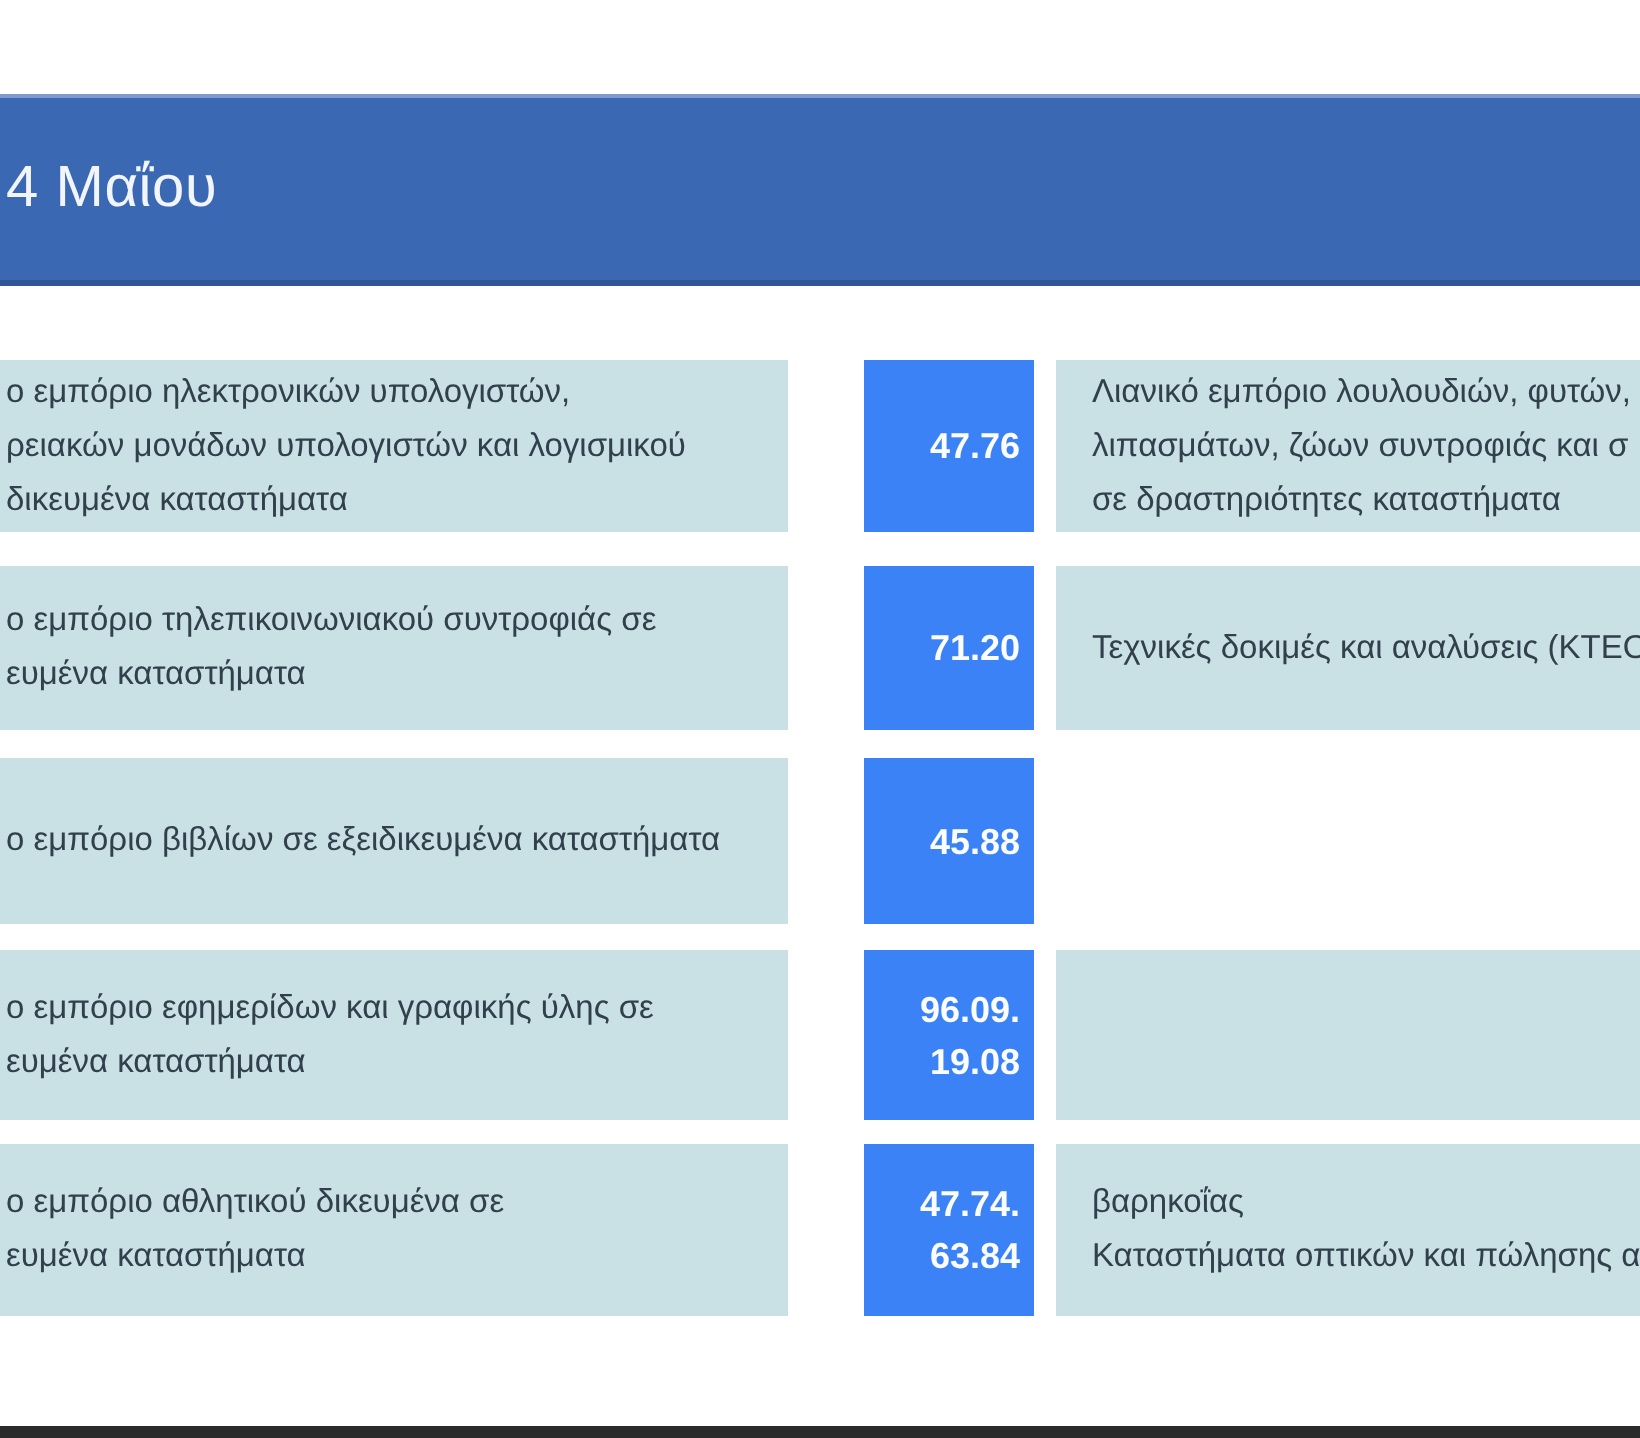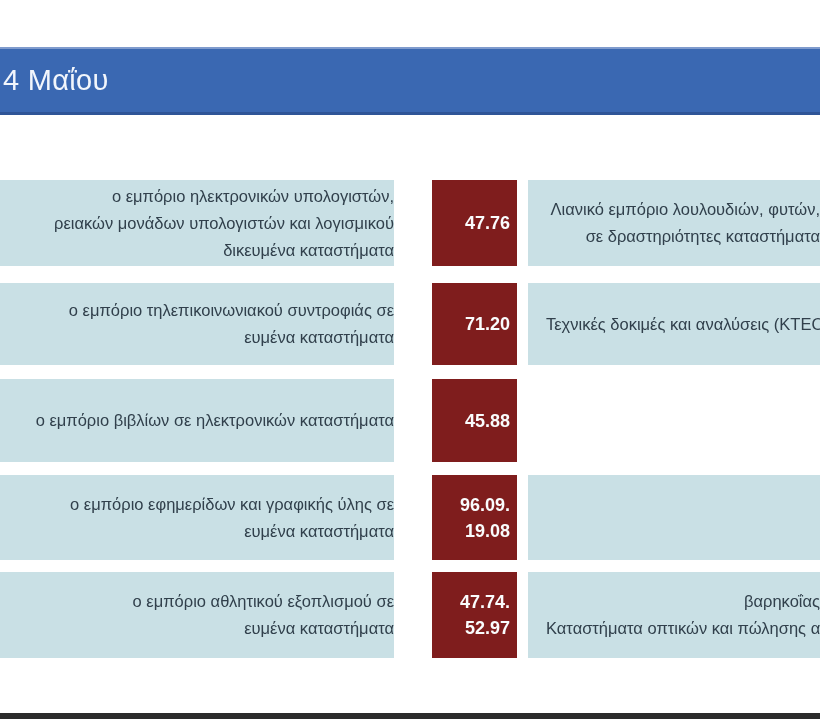--- a/index.html
+++ b/index.html
@@ -1,36 +1,36 @@
 <!DOCTYPE html>
 <html><head>
 <meta charset="utf-8">
 <style>
   html,body{margin:0;padding:0;background:#ffffff;}
   .canvas{
     position:relative;width:820px;height:719px;background:#ffffff;
     overflow:hidden;font-family:"Liberation Sans","DejaVu Sans",sans-serif;
   }
   .band{
-    position:absolute;left:0;top:47px;width:820px;height:68px;
+    position:absolute;left:0;top:47px;width:820px;height:96px;
     background:#3A68B2;border-top:2px solid #7f9bcd;border-bottom:3px solid #2F5597;
     box-sizing:border-box;display:flex;align-items:center;
   }
   .title{color:#F2F6FC;font-size:29px;padding-left:3px;letter-spacing:.3px;}
-  .row{position:absolute;left:0;width:820px;text-align:right;}
+  .row{position:absolute;left:0;width:820px;}
   .cell{
     position:absolute;top:0;bottom:0;background:#C9E0E5;color:#31404C;
     display:flex;flex-direction:column;justify-content:center;overflow:hidden;
     box-sizing:border-box;
   }
   .cell.left{left:0;width:394px;padding-left:3px;}
   .cell.right{left:528px;width:292px;padding-left:18px;}
   .ln{white-space:nowrap;font-size:16.5px;line-height:27px;}
   .code{
-    position:absolute;left:432px;width:85px;top:0;bottom:0;background:#7f1d1d;
+    position:absolute;left:432px;width:85px;top:0;bottom:0;background:#3b82f6;
     color:#FAFCFD;display:flex;flex-direction:column;justify-content:center;
     align-items:flex-end;padding-right:7px;box-sizing:border-box;font-weight:700;
   }
   .code .ln{font-size:18px;line-height:26px;font-weight:700;}
   .bottombar{position:absolute;left:0;top:713px;width:820px;height:6px;background:#2B2B2B;}
   
   .r0{top:180px;height:86px;}
   .r1{top:283px;height:82px;}
   .r2{top:379px;height:83px;}
   .r3{top:475px;height:85px;}
@@ -49,40 +49,41 @@
     <div class="cell left">
       <div class="ln">ο εμπόριο ηλεκτρονικών υπολογιστών,</div>
       <div class="ln">ρειακών μονάδων υπολογιστών και λογισμικού</div>
       <div class="ln">δικευμένα καταστήματα</div>
     </div>
     <div class="code">
       <div class="ln">47.76</div>
     </div>
     <div class="cell right">
       <div class="ln">Λιανικό εμπόριο λουλουδιών, φυτών,</div>
+      <div class="ln">λιπασμάτων, ζώων συντροφιάς και σ</div>
       <div class="ln">σε δραστηριότητες καταστήματα</div>
     </div>
   </div>
 
   <div class="row r1">
     <div class="cell left">
       <div class="ln">ο εμπόριο τηλεπικοινωνιακού συντροφιάς σε</div>
       <div class="ln">ευμένα καταστήματα</div>
     </div>
     <div class="code">
       <div class="ln">71.20</div>
     </div>
     <div class="cell right">
       <div class="ln">Τεχνικές δοκιμές και αναλύσεις (ΚΤΕΟ</div>
     </div>
   </div>
 
   <div class="row r2">
     <div class="cell left">
-      <div class="ln">ο εμπόριο βιβλίων σε ηλεκτρονικών καταστήματα</div>
+      <div class="ln">ο εμπόριο βιβλίων σε εξειδικευμένα καταστήματα</div>
     </div>
     <div class="code">
       <div class="ln">45.88</div>
     </div>
   </div>
 
   <div class="row r3">
     <div class="cell left">
       <div class="ln">ο εμπόριο εφημερίδων και γραφικής ύλης σε</div>
       <div class="ln">ευμένα καταστήματα</div>
@@ -90,26 +91,26 @@
     <div class="code">
       <div class="ln">96.09.</div>
       <div class="ln">19.08</div>
     </div>
     <div class="cell right">
     </div>
   </div>
 
   <div class="row r4">
     <div class="cell left">
-      <div class="ln">ο εμπόριο αθλητικού εξοπλισμού σε</div>
+      <div class="ln">ο εμπόριο αθλητικού δικευμένα σε</div>
       <div class="ln">ευμένα καταστήματα</div>
     </div>
     <div class="code">
       <div class="ln">47.74.</div>
-      <div class="ln">52.97</div>
+      <div class="ln">63.84</div>
     </div>
     <div class="cell right">
       <div class="ln">βαρηκοΐας</div>
       <div class="ln">Καταστήματα οπτικών και πώλησης α</div>
     </div>
   </div>
 
   <div class="bottombar"></div>
 </div>
 

